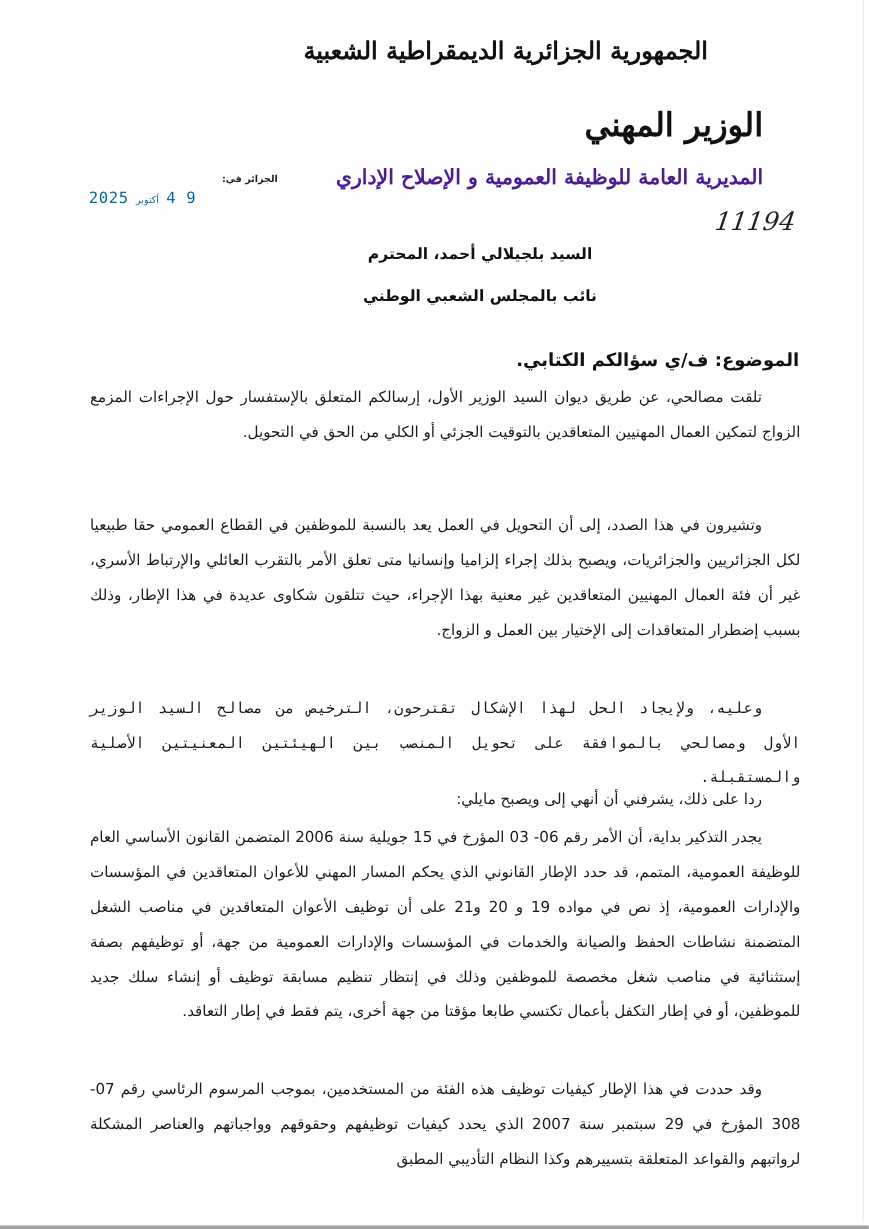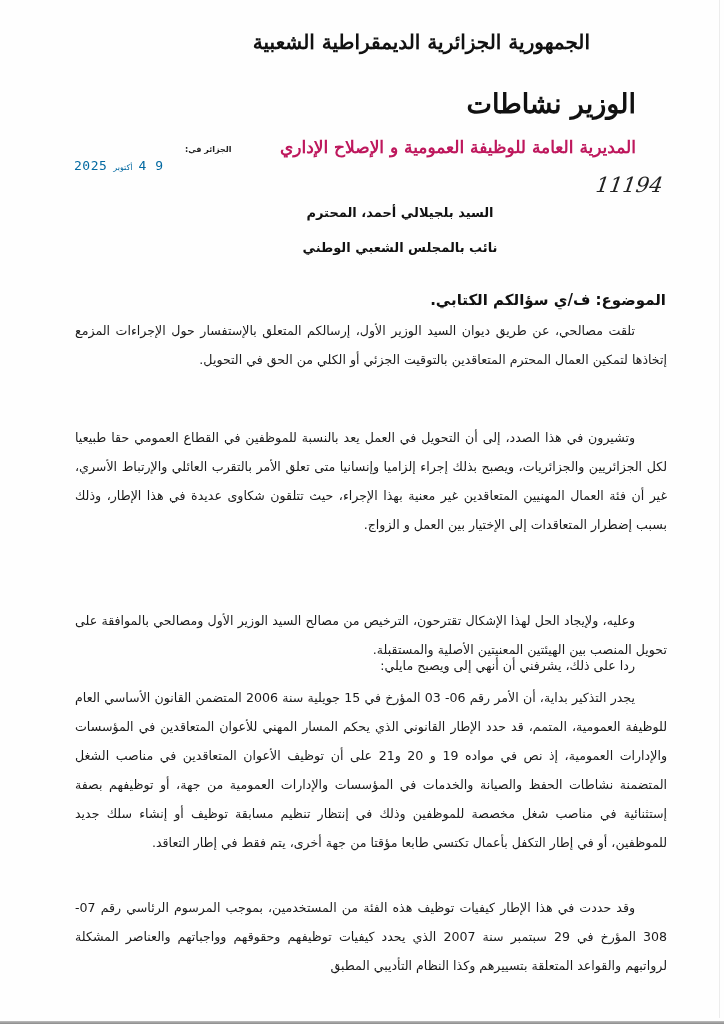--- a/index.html
+++ b/index.html
@@ -31,21 +31,21 @@
     color: #111;
   }
   .pm {
     position: absolute; right: 88px; top: 88px;
     font-family: "DejaVu Serif", serif;
     font-weight: bold; font-size: 27px; color: #111;
   }
   .directorate {
     position: absolute; right: 88px; top: 137px;
     font-family: "DejaVu Serif", serif;
-    font-weight: bold; font-size: 17px; color: #be185d;
+    font-weight: bold; font-size: 17px; color: #4c1d95;
   }
   .place {
     position: absolute; left: 185px; top: 145px;
     font-size: 8px; font-weight: bold; color: #222;
   }
   .date-stamp {
     position: absolute; left: 74px; top: 158px;
     font-family: "DejaVu Sans Mono", monospace;
     font-size: 13px; color: #0369a1; letter-spacing: 0.5px;
     display: flex; gap: 6px; align-items: baseline;
@@ -73,49 +73,49 @@
 
   .body {
     position: absolute; left: 75px; width: 592px;
     font-size: 12.6px; line-height: 29px; text-align: justify;
     text-align-last: right;
     color: #1a1a1a;
   }
   .body p { margin: 0; text-indent: 32px; }
   .p1 { top: 316px; }
   .p2 { top: 423px; }
-  .p3 { top: 606px; }
+  .p3 { top: 577px; font-family: Liberation Mono, monospace; }
   .p4 { top: 651px; }
   .p5 { top: 683px; }
   .p6 { top: 893px; }
 </style>
 </head>
 <body>
 
 <div class="page">
 
   <div class="republic rtl">الجمهورية الجزائرية الديمقراطية الشعبية</div>
-  <div class="pm rtl">الوزير نشاطات</div>
+  <div class="pm rtl">الوزير المهني</div>
   <div class="directorate rtl">المديرية العامة للوظيفة العمومية و الإصلاح الإداري</div>
 
   <div class="place rtl">الجزائر في:</div>
   <div class="date-stamp">
     <span>2025</span>
     <span class="month">أكتوبر</span>
     <span>4 9</span>
   </div>
   <div class="ref-number">11194</div>
 
   <div class="addressee l1 rtl">السيد بلجيلالي أحمد، المحترم</div>
   <div class="addressee l2 rtl">نائب بالمجلس الشعبي الوطني</div>
 
   <div class="subject rtl">الموضوع: ف/ي سؤالكم الكتابي.</div>
 
   <div class="body p1 rtl">
-      <p>تلقت مصالحي، عن طريق ديوان السيد الوزير الأول، إرسالكم المتعلق بالإستفسار حول الإجراءات المزمع إتخاذها لتمكين العمال المحترم المتعاقدين بالتوقيت الجزئي أو الكلي من الحق في التحويل.</p>
+      <p>تلقت مصالحي، عن طريق ديوان السيد الوزير الأول، إرسالكم المتعلق بالإستفسار حول الإجراءات المزمع الزواج لتمكين العمال المهنيين المتعاقدين بالتوقيت الجزئي أو الكلي من الحق في التحويل.</p>
     </div>
   <div class="body p2 rtl">
       <p>وتشيرون في هذا الصدد، إلى أن التحويل في العمل يعد بالنسبة للموظفين في القطاع العمومي حقا طبيعيا لكل الجزائريين والجزائريات، ويصبح بذلك إجراء إلزاميا وإنسانيا متى تعلق الأمر بالتقرب العائلي والإرتباط الأسري، غير أن فئة العمال المهنيين المتعاقدين غير معنية بهذا الإجراء، حيث تتلقون شكاوى عديدة في هذا الإطار، وذلك بسبب إضطرار المتعاقدات إلى الإختيار بين العمل و الزواج.</p>
     </div>
   <div class="body p3 rtl">
       <p>وعليه، ولإيجاد الحل لهذا الإشكال تقترحون، الترخيص من مصالح السيد الوزير الأول ومصالحي بالموافقة على تحويل المنصب بين الهيئتين المعنيتين الأصلية والمستقبلة.</p>
     </div>
   <div class="body p4 rtl">
       <p>ردا على ذلك، يشرفني أن أنهي إلى ويصبح مايلي:</p>
     </div>

